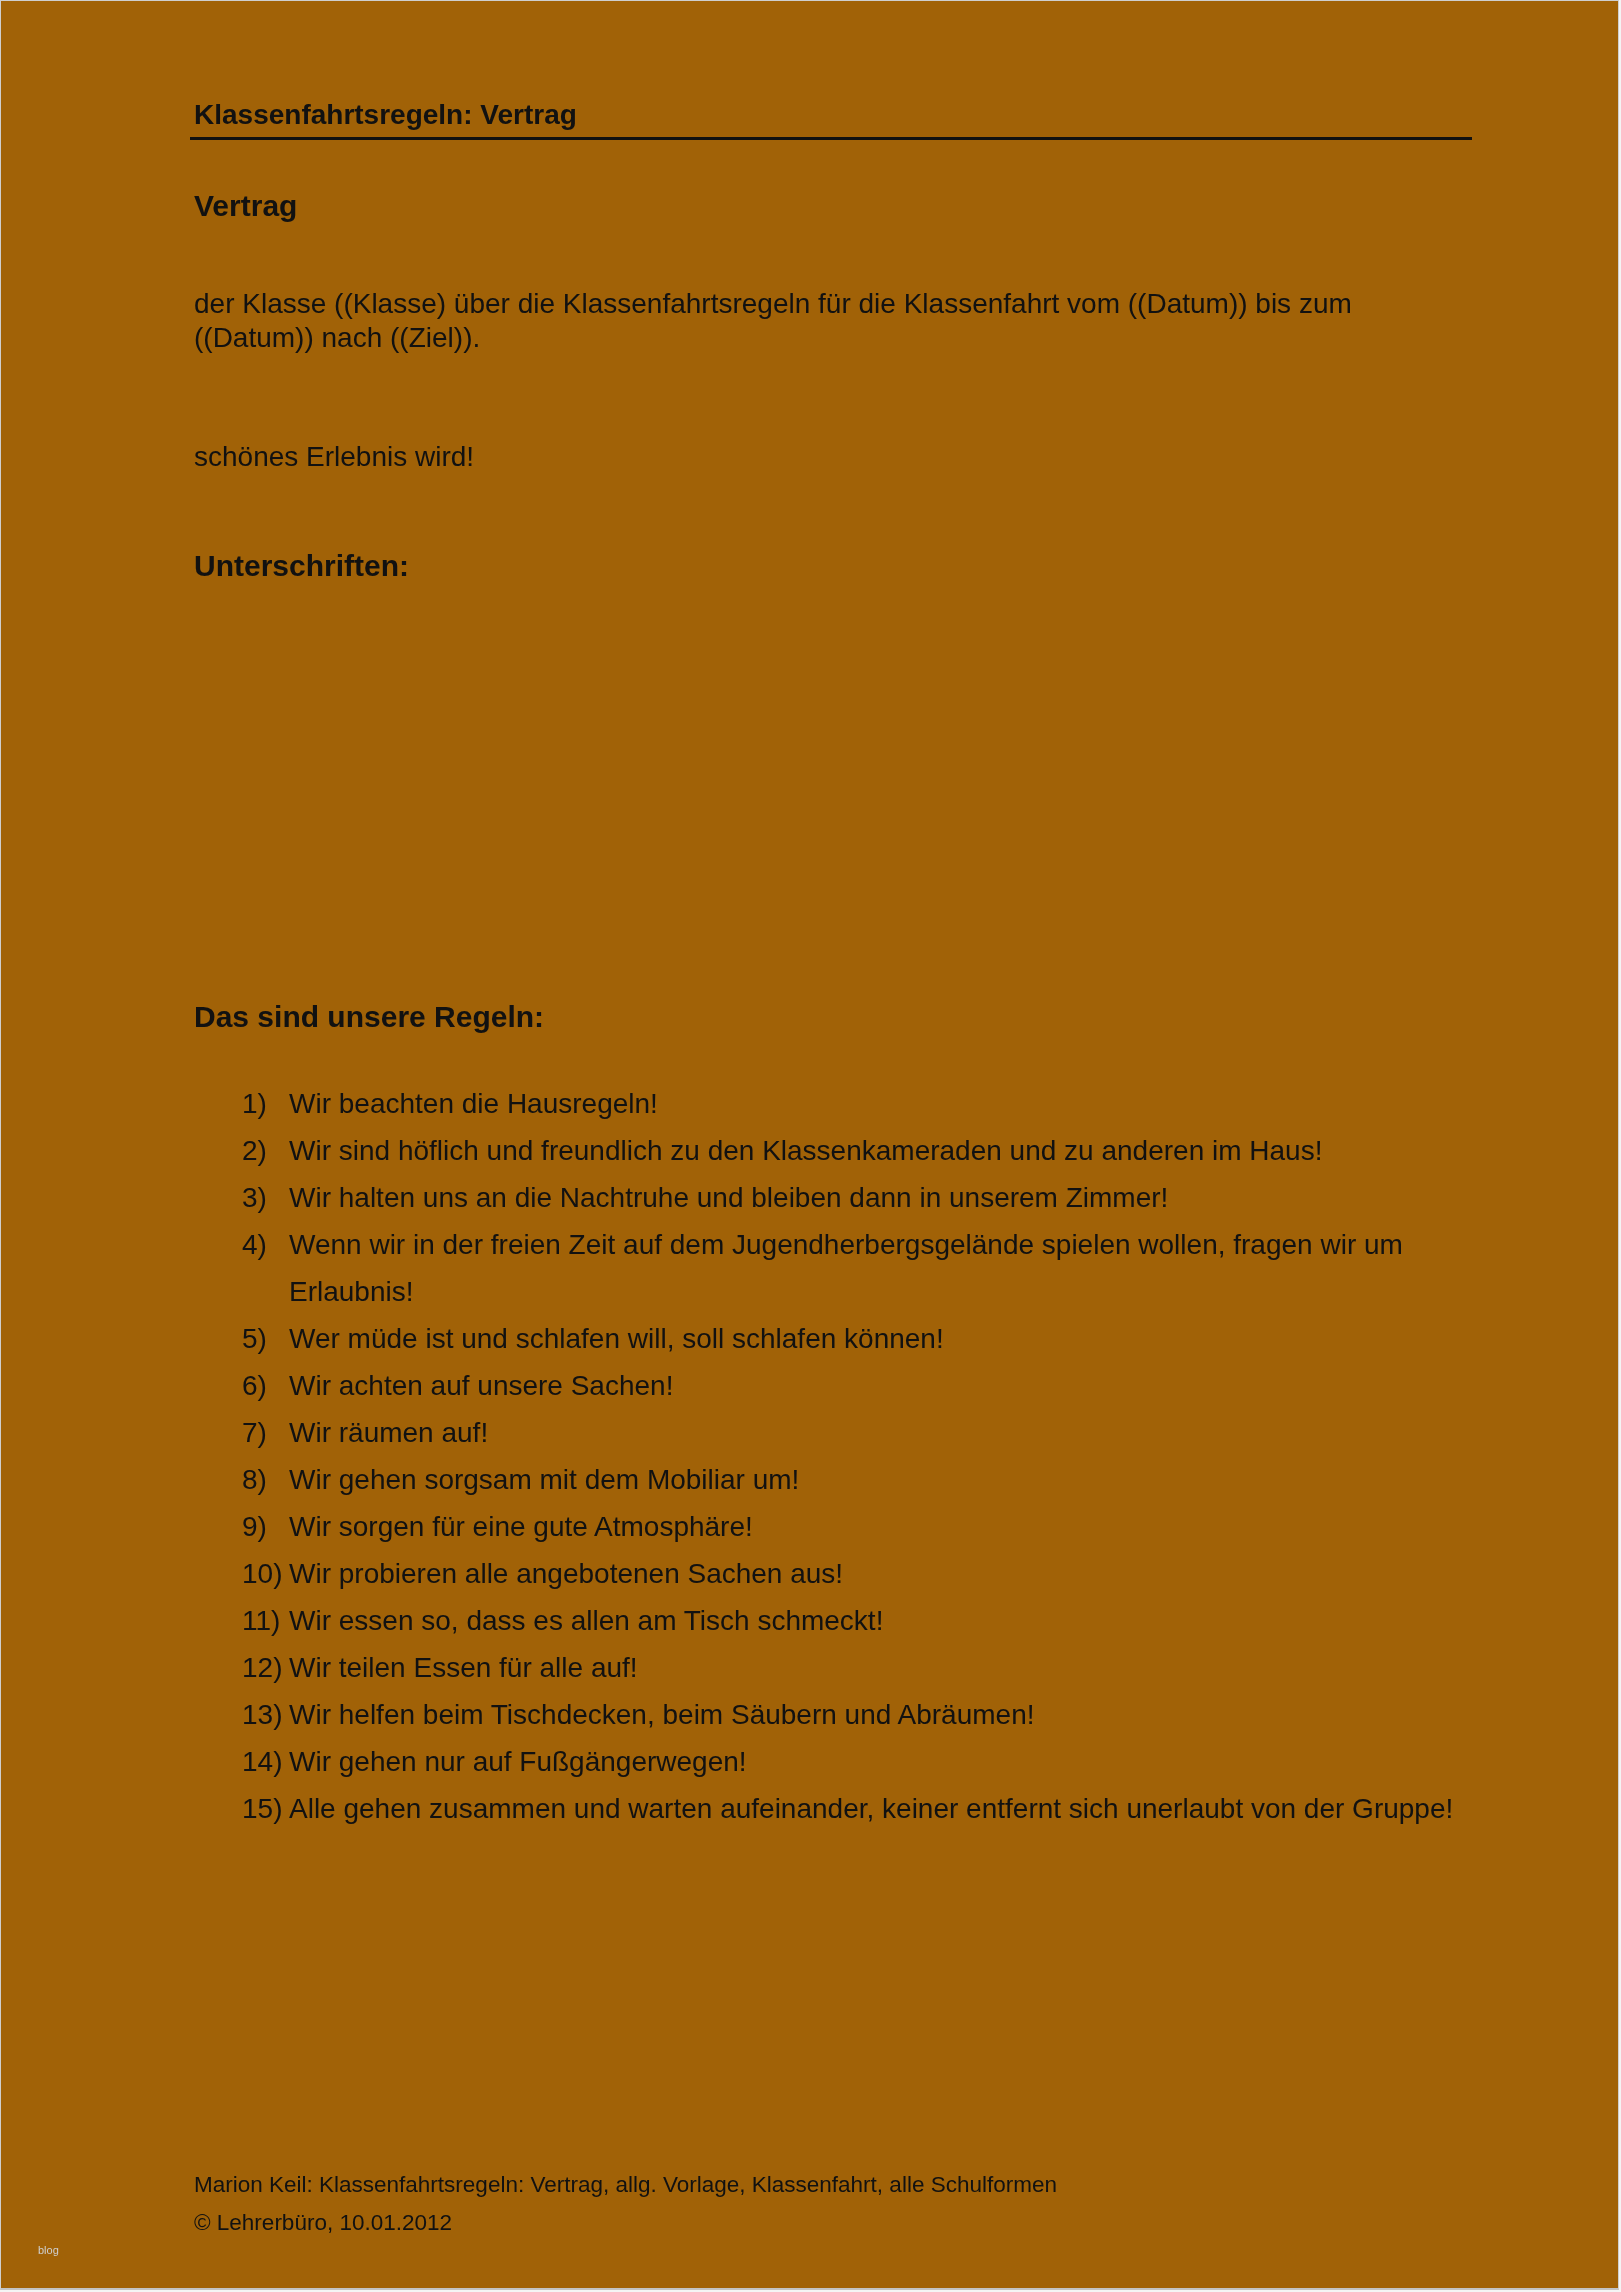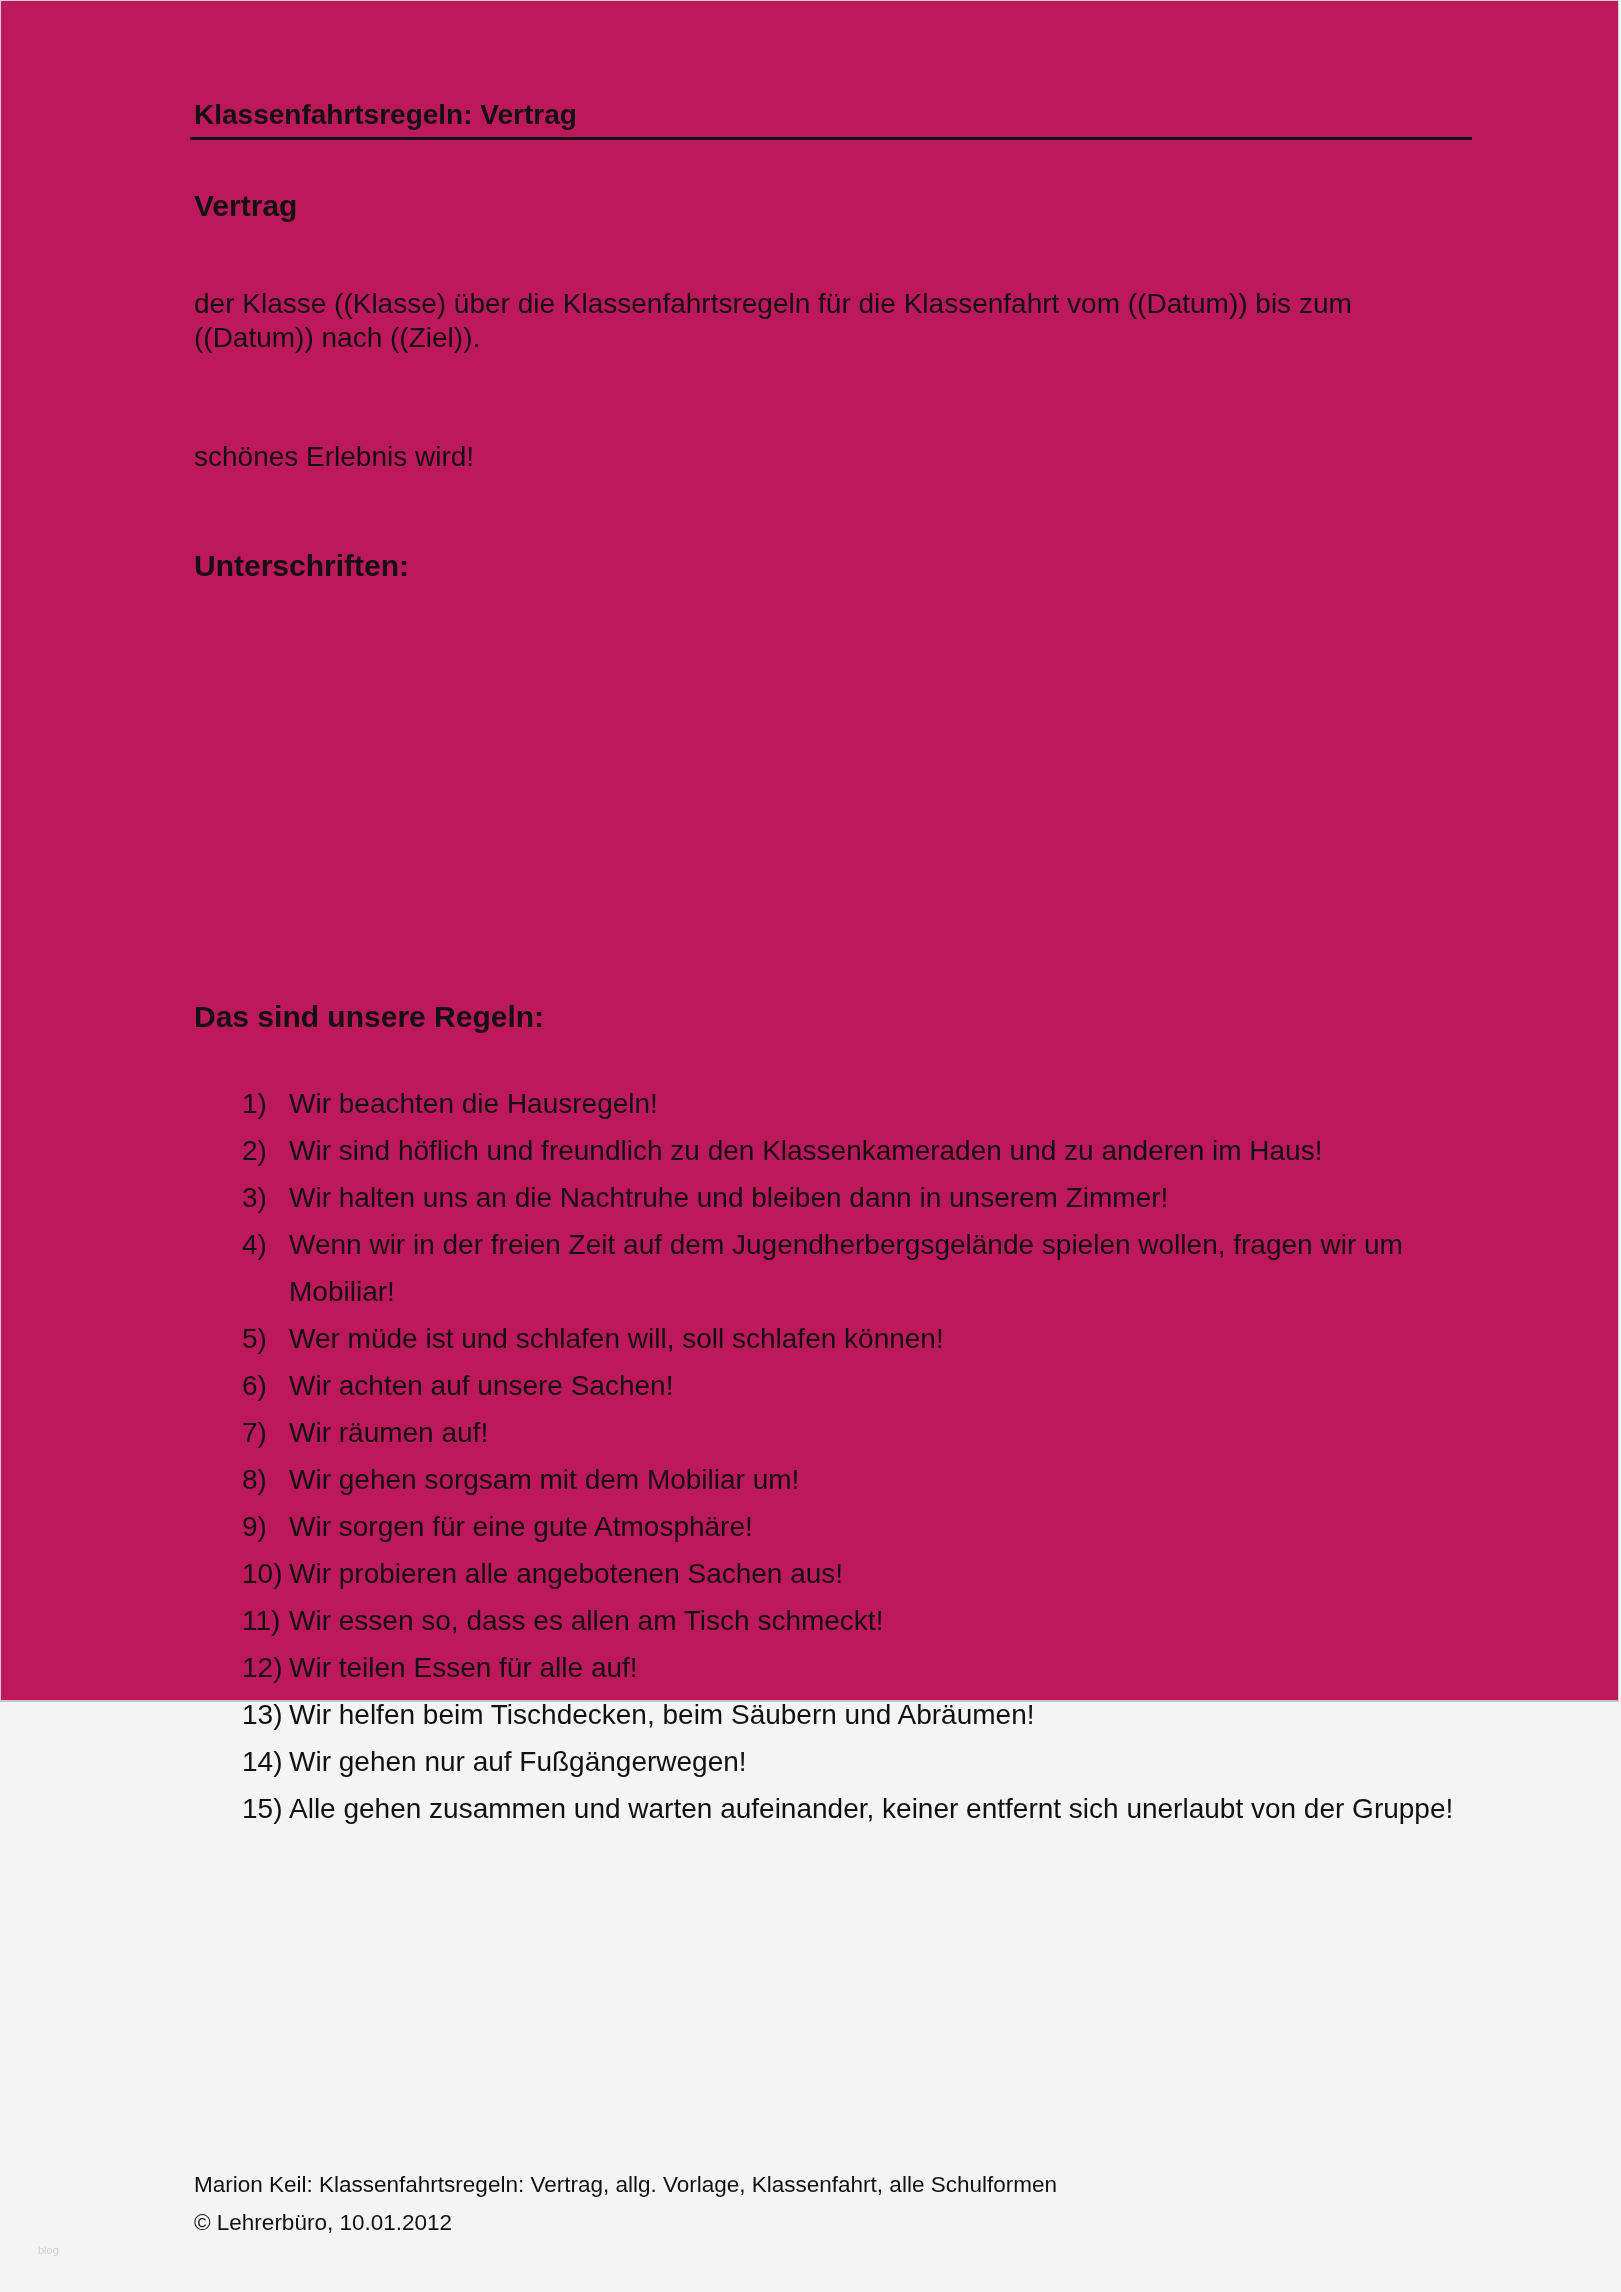--- a/index.html
+++ b/index.html
@@ -12,25 +12,25 @@
       background: #f4f4f4;
       position: relative;
       overflow: hidden;
       font-family: "Liberation Sans", "DejaVu Sans", sans-serif;
       color: #111;
     }
     .page {
       position: absolute;
       left: 0; top: 0;
       width: 1619px;
-      height: 1702px;
+      height: 2290px;
       border: 1px solid #cfcfcf;
       border-bottom: 2px solid #c4c4c4;
       box-sizing: border-box;
-      background: #be185d;
+      background: #a16207;
     }
     .abs { position: absolute; white-space: nowrap; }
 
     .header-title {
       left: 193px; top: 98px;
       font-size: 28px; font-weight: bold;
       letter-spacing: 0;
     }
     .header-rule {
       position: absolute;
@@ -115,21 +115,21 @@
     <li class="rule">
       <span class="rule-num">2)</span>
       <span class="rule-text">Wir sind höflich und freundlich zu den Klassenkameraden und zu anderen im Haus!</span>
     </li>
     <li class="rule">
       <span class="rule-num">3)</span>
       <span class="rule-text">Wir halten uns an die Nachtruhe und bleiben dann in unserem Zimmer!</span>
     </li>
     <li class="rule two-line">
       <span class="rule-num">4)</span>
-      <span class="rule-text" style="width:1147px;">Wenn wir in der freien Zeit auf dem Jugendherbergsgelände spielen wollen, fragen wir um Mobiliar!</span>
+      <span class="rule-text" style="width:1147px;">Wenn wir in der freien Zeit auf dem Jugendherbergsgelände spielen wollen, fragen wir um Erlaubnis!</span>
     </li>
     <li class="rule">
       <span class="rule-num">5)</span>
       <span class="rule-text">Wer müde ist und schlafen will, soll schlafen können!</span>
     </li>
     <li class="rule">
       <span class="rule-num">6)</span>
       <span class="rule-text">Wir achten auf unsere Sachen!</span>
     </li>
     <li class="rule">

